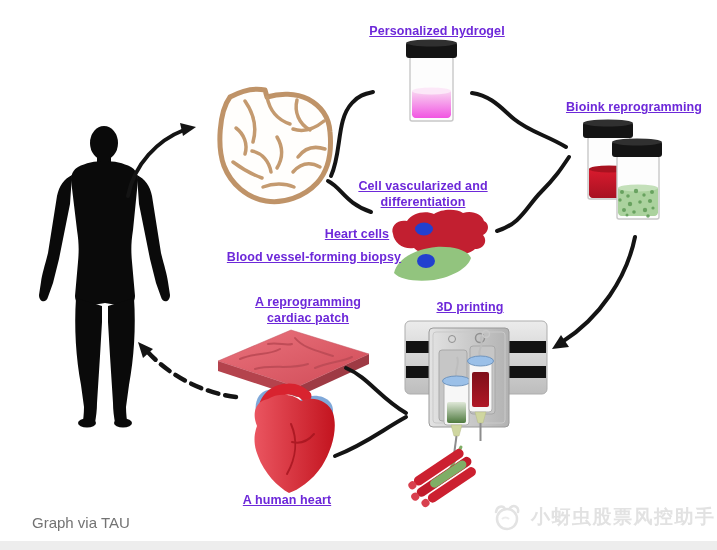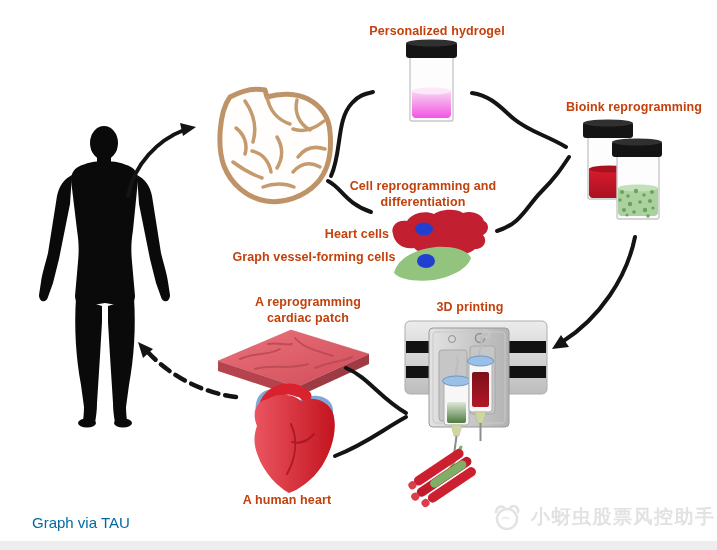--- a/index.html
+++ b/index.html
@@ -3,25 +3,25 @@
 <meta charset="utf-8">
 <style>
   html,body{margin:0;padding:0;background:#fff;}
   .stage{
     position:relative;width:717px;height:550px;background:#ffffff;overflow:hidden;
     font-family:"Liberation Sans",sans-serif;
   }
   svg.scene{position:absolute;left:0;top:0;}
   .lbl{
     position:absolute;transform:translateX(-50%);
-    font-weight:bold;font-size:12.5px;line-height:15px;color:#c2410c;
-    white-space:nowrap;text-align:right;letter-spacing:.1px;
+    font-weight:bold;font-size:12.5px;line-height:15px;color:#6d28d9;
+    white-space:nowrap;text-align:right;letter-spacing:.1px;text-decoration:underline;
   }
   .credit{
-    position:absolute;left:32px;top:514px;font-size:15px;color:#0369a1;
+    position:absolute;left:32px;top:514px;font-size:15px;color:#737373;
   }
   .watermark{
     position:absolute;left:490px;top:502px;display:flex;align-items:center;gap:9px;
   }
   .watermark-text{
     font-size:19px;letter-spacing:1.5px;color:#e2e2e2;font-weight:bold;
     text-shadow:0 1px 0 #ffffff;
   }
   .strip{
     position:absolute;left:0;top:541px;width:717px;height:9px;background:#ededed;
@@ -221,24 +221,24 @@
     </g>
     <g fill="#141414" stroke="none">
       <polygon points="196,127 183,136 180,123"></polygon>
       <polygon points="552,349 561,335 569,347"></polygon>
       <polygon points="138,342 153,349 143,358"></polygon>
     </g>
   </svg>
 
   <div class="lbl" style="left:437px;top:24px">Personalized hydrogel</div>
   <div class="lbl" style="left:634px;top:100px">Bioink reprogramming</div>
-  <div class="lbl" style="left:423px;top:179px">Cell reprogramming and</div>
+  <div class="lbl" style="left:423px;top:179px">Cell vascularized and</div>
   <div class="lbl" style="left:423px;top:195px">differentiation</div>
   <div class="lbl" style="left:357px;top:227px">Heart cells</div>
-  <div class="lbl" style="left:314px;top:250px">Graph vessel-forming cells</div>
+  <div class="lbl" style="left:314px;top:250px">Blood vessel-forming biopsy</div>
   <div class="lbl" style="left:308px;top:295px">A reprogramming</div>
   <div class="lbl" style="left:308px;top:311px">cardiac patch</div>
   <div class="lbl" style="left:470px;top:300px">3D printing</div>
   <div class="lbl" style="left:287px;top:493px">A human heart</div>
 
   <div class="credit">Graph via TAU</div>
 
   <div class="watermark">
     <svg width="32" height="30" viewBox="0 0 32 30">
       <circle cx="17" cy="17" r="10" fill="none" stroke="#e3e3e3" stroke-width="2.5"></circle>

